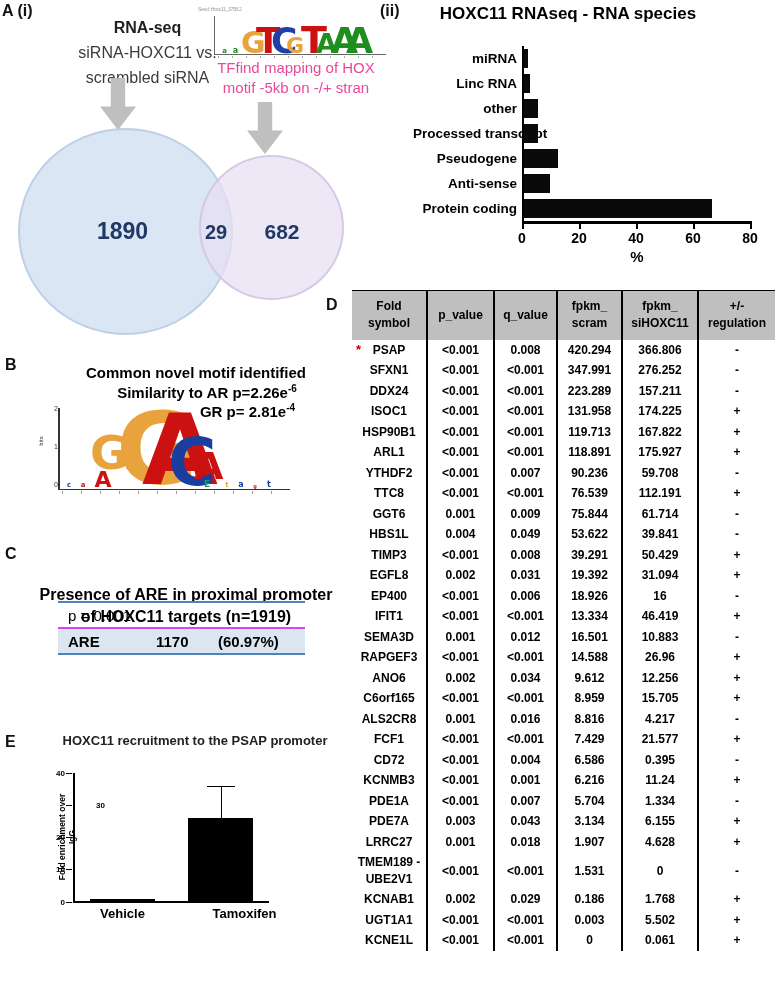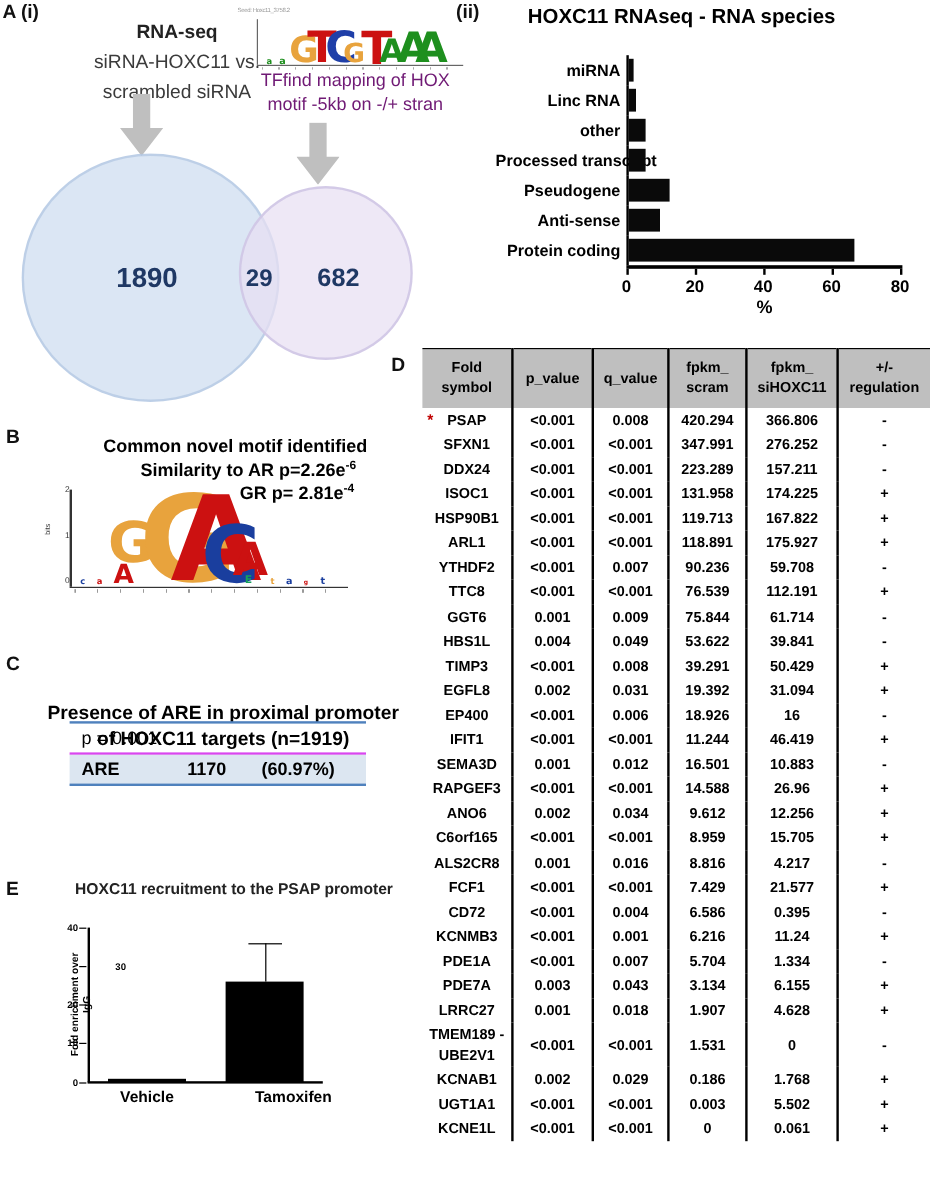--- a/index.html
+++ b/index.html
@@ -8,21 +8,21 @@
   .abs{position:absolute;}
   .panel-label{position:absolute;font-weight:bold;font-size:16px;color:#111;}
 
   
   #a-text{left:40px;top:16px;width:215px;text-align:center;font-size:16px;color:#3b3b3b;line-height:1.55;}
   #a-text .l1{font-weight:bold;color:#222;}
   .block-arrow{position:absolute;background:#bfbfbf;
      clip-path:polygon(30% 0,70% 0,70% 55%,100% 55%,50% 100%,0 55%,30% 55%);}
   #arrow-rnaseq{left:100px;top:78px;width:36px;height:52px;}
   #arrow-tffind{left:247px;top:102px;width:36px;height:52px;}
-  #tffind-caption{left:192px;top:58px;width:208px;text-align:center;font-size:15px;color:#701a75;line-height:1.35;}
+  #tffind-caption{left:192px;top:58px;width:208px;text-align:center;font-size:15px;color:#ec4899;line-height:1.35;}
 
   
   #hox-logo{left:196px;top:6px;width:198px;height:52px;}
   #hox-logo .seed{position:absolute;left:2px;top:0;font-size:5px;color:#999;letter-spacing:-.3px;}
   #hox-logo .vaxis{position:absolute;left:18px;top:10px;width:1px;height:38px;background:#666;}
   #hox-logo .haxis{position:absolute;left:18px;bottom:3px;width:172px;height:1px;background:#666;}
   #hox-logo .ticks{position:absolute;left:22px;bottom:0;width:166px;height:2px;
       background:repeating-linear-gradient(90deg,#aaa 0 1px,transparent 1px 14px);}
   .logo-letters{position:absolute;left:23px;bottom:4px;display:flex;align-items:flex-end;}
   .logo-letter{font-weight:900;text-align:center;overflow:visible;font-family:"DejaVu Sans",sans-serif;}
@@ -414,21 +414,21 @@
         <td>&lt;0.001</td>
         <td>0.006</td>
         <td>18.926</td>
         <td>16</td>
         <td>-</td>
       </tr>
       <tr>
         <td class="genecell"><span>IFIT1</span></td>
         <td>&lt;0.001</td>
         <td>&lt;0.001</td>
-        <td>11.244</td>
+        <td>13.334</td>
         <td>46.419</td>
         <td>+</td>
       </tr>
       <tr>
         <td class="genecell"><span>SEMA3D</span></td>
         <td>0.001</td>
         <td>0.012</td>
         <td>16.501</td>
         <td>10.883</td>
         <td>-</td>

